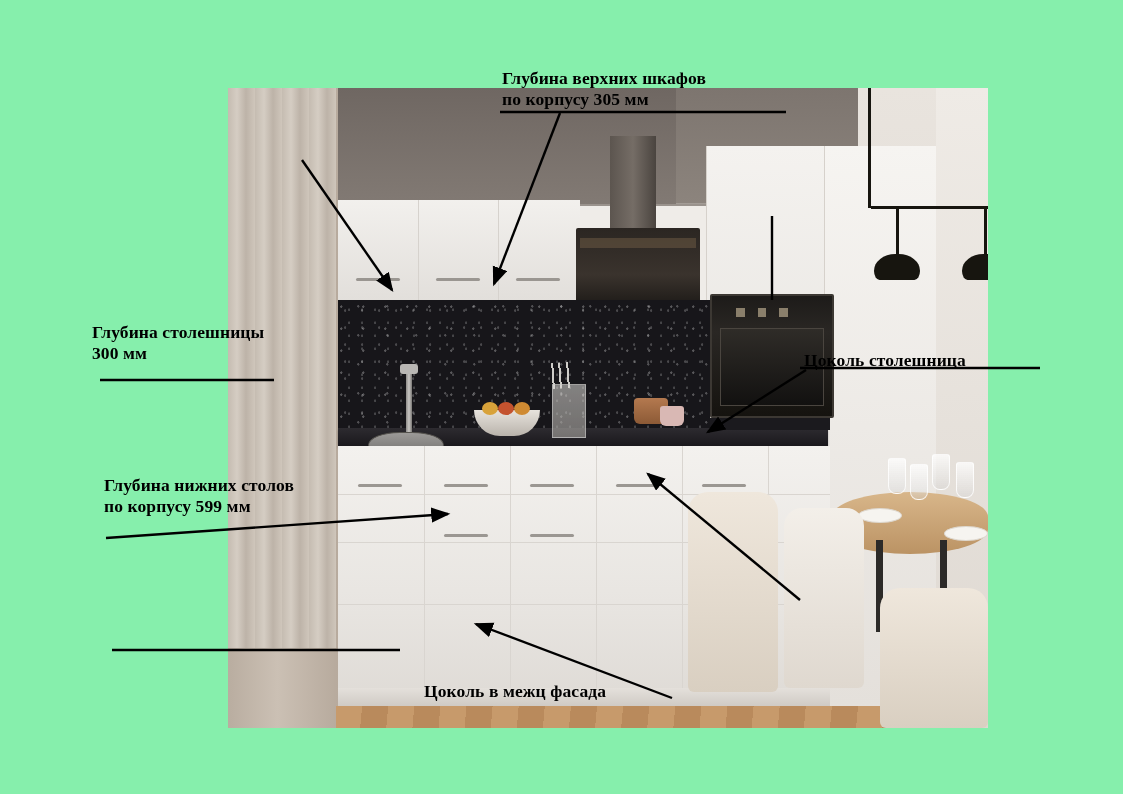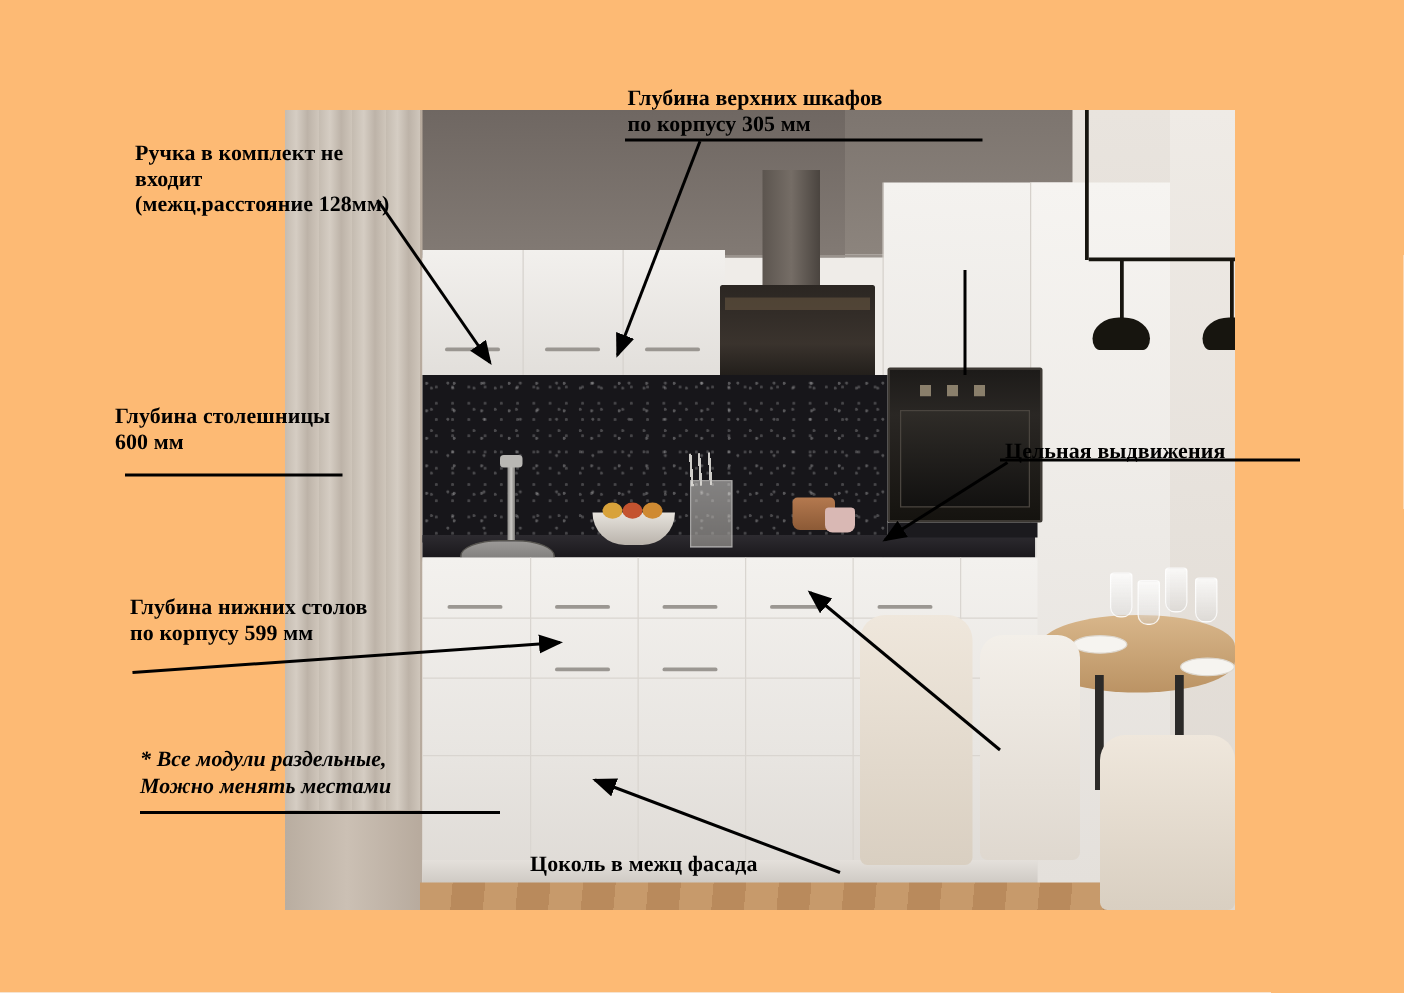--- a/index.html
+++ b/index.html
@@ -4,21 +4,21 @@
 <style>
   html, body {
     margin: 0;
     padding: 0;
     background: #ffffff;
   }
   #stage {
     position: relative;
     width: 1123px;
     height: 794px;
-    background: #fdba74;
+    background: #86efac;
     overflow: hidden;
     font-family: "Liberation Serif", "DejaVu Serif", serif;
   }
 
   
   .photo {
     position: absolute;
     left: 228px;
     top: 88px;
     width: 760px;
@@ -372,32 +372,27 @@
     <line x1="112" y1="650" x2="400" y2="650" stroke="#000" stroke-width="2.4"></line>
 
     <line x1="800" y1="600" x2="648" y2="474" stroke="#000" stroke-width="2.4" marker-end="url(#ah)"></line>
 
     <line x1="672" y1="698" x2="476" y2="624" stroke="#000" stroke-width="2.4" marker-end="url(#ah)"></line>
   </svg>
 
   <div class="ann" style="left:502px; top:68px;">Глубина верхних шкафов
  по корпусу 305 мм</div>
 
-  <div class="ann" style="left:108px; top:112px;">Ручка в комплект не
-входит
-(межц.расстояние 128мм)</div>
 
 
   <div class="ann" style="left:92px; top:322px;">Глубина столешницы
-     600 мм</div>
-
-  <div class="ann" style="left:804px; top:350px;">Цельная выдвижения</div>
+     300 мм</div>
+
+  <div class="ann" style="left:804px; top:350px;">Цоколь столешница</div>
 
   <div class="ann" style="left:104px; top:475px;">Глубина нижних столов
 по корпусу 599 мм</div>
 
-  <div class="ann italic" style="left:112px; top:597px;">* Все модули раздельные,
-Можно менять местами</div>
 
 
   <div class="ann" style="left:424px; top:681px;">Цоколь в межц фасада</div>
 
 </div>
 
 </body></html>

